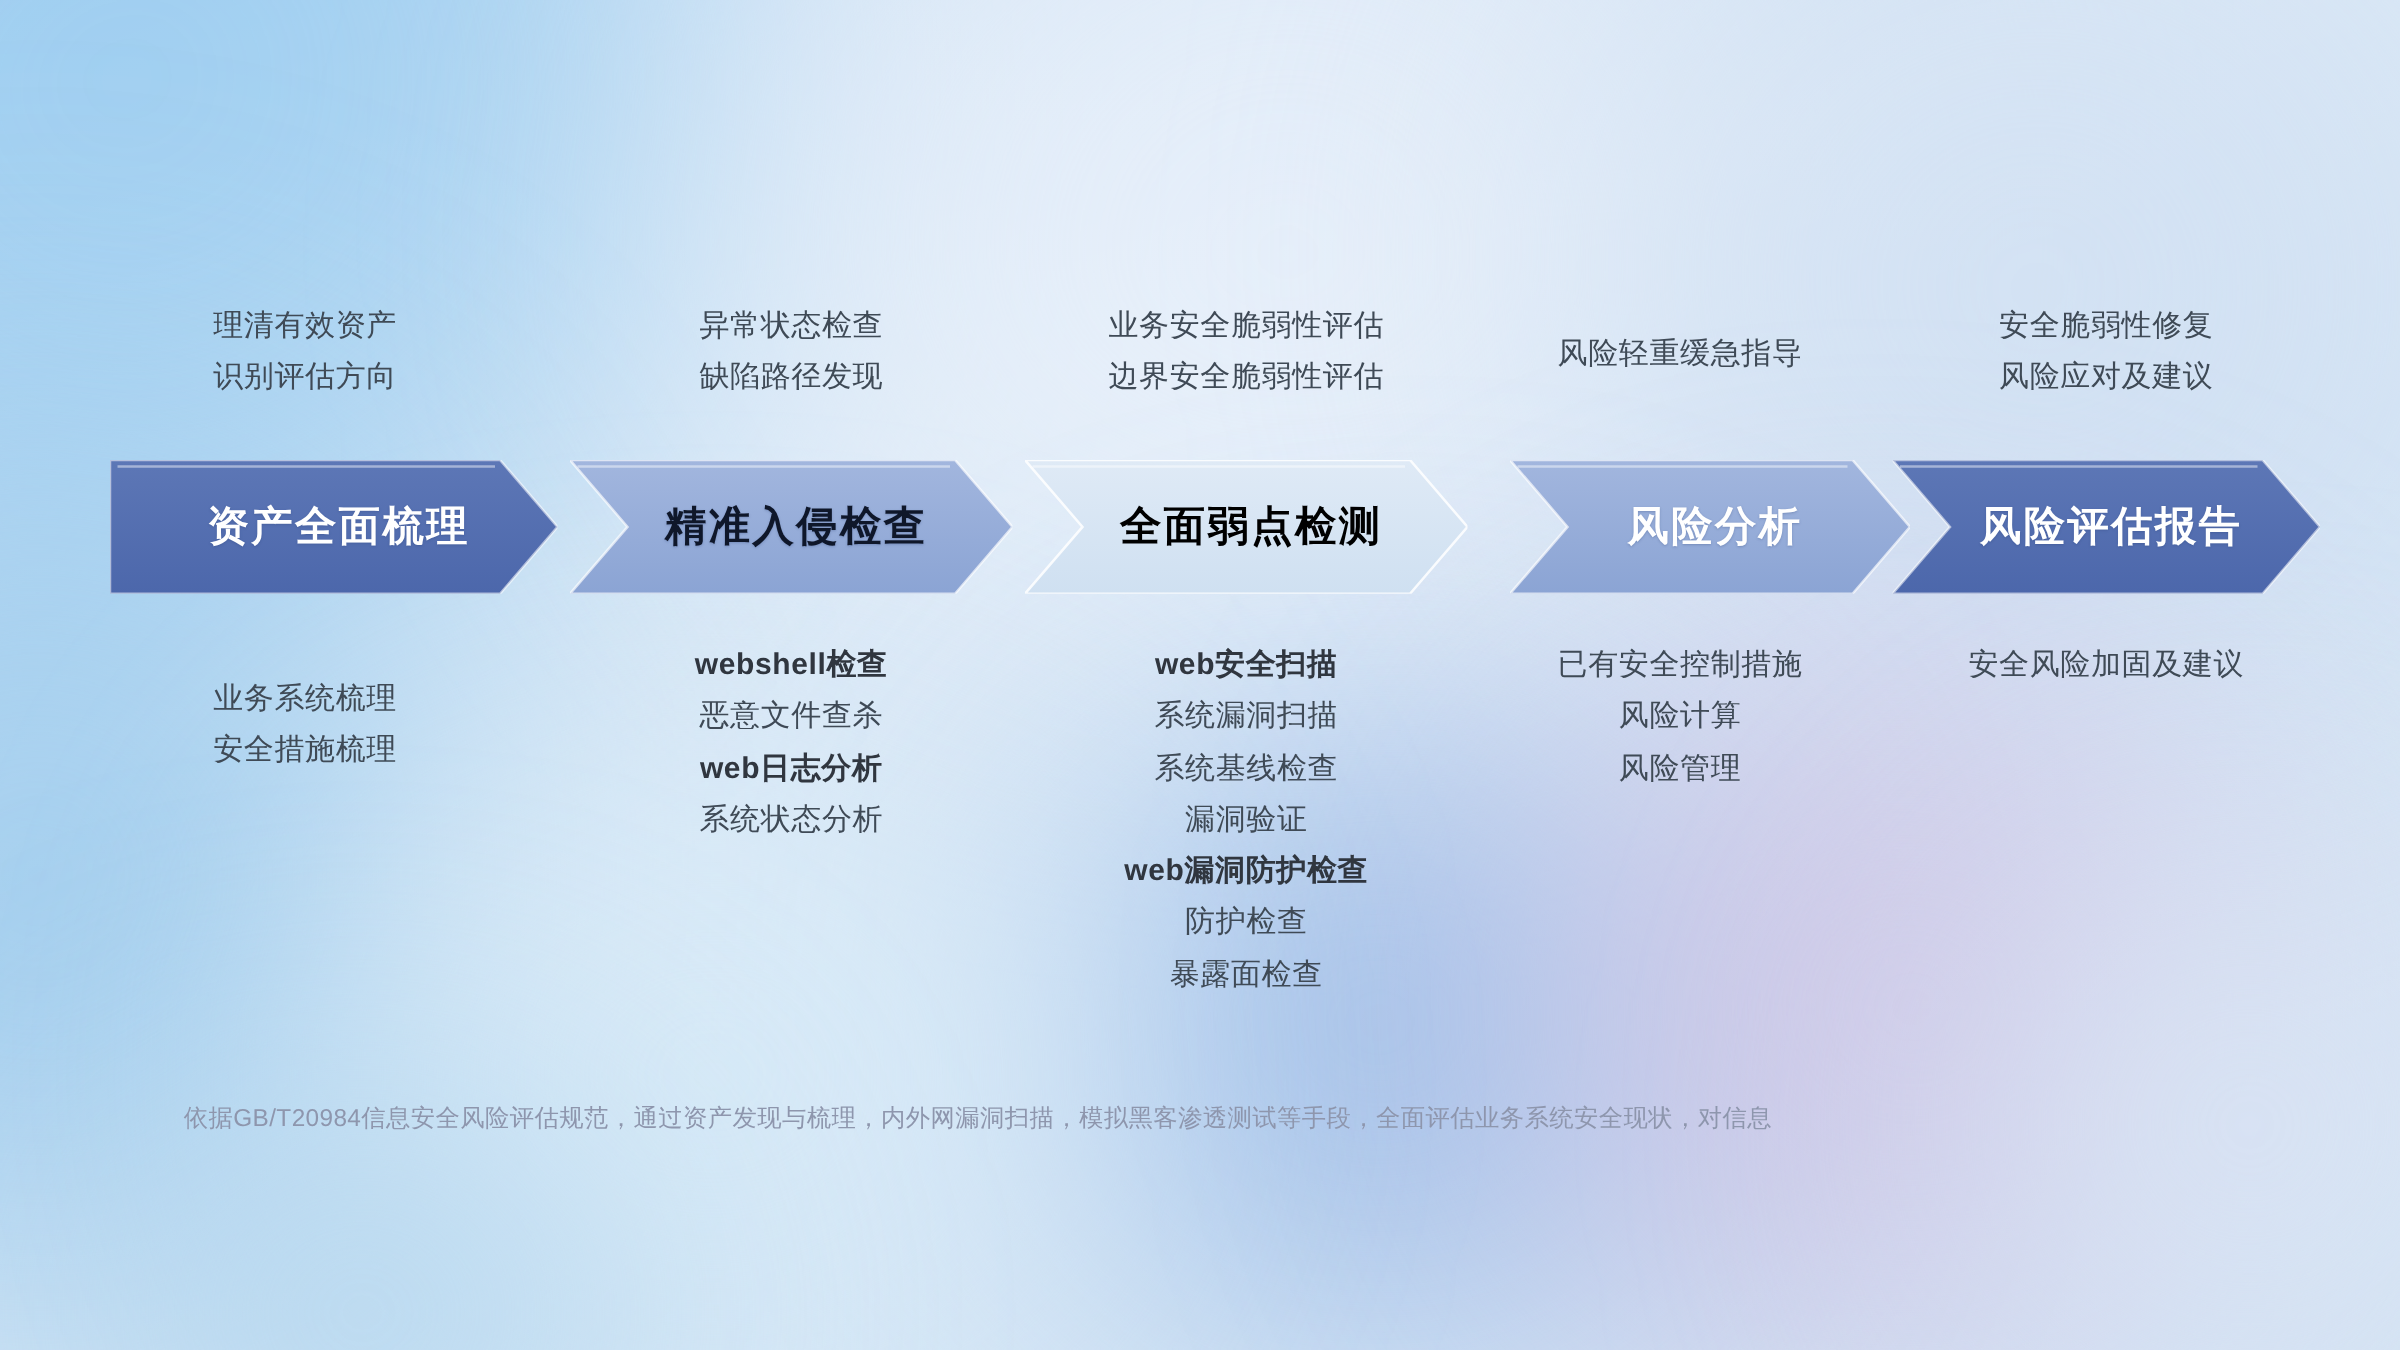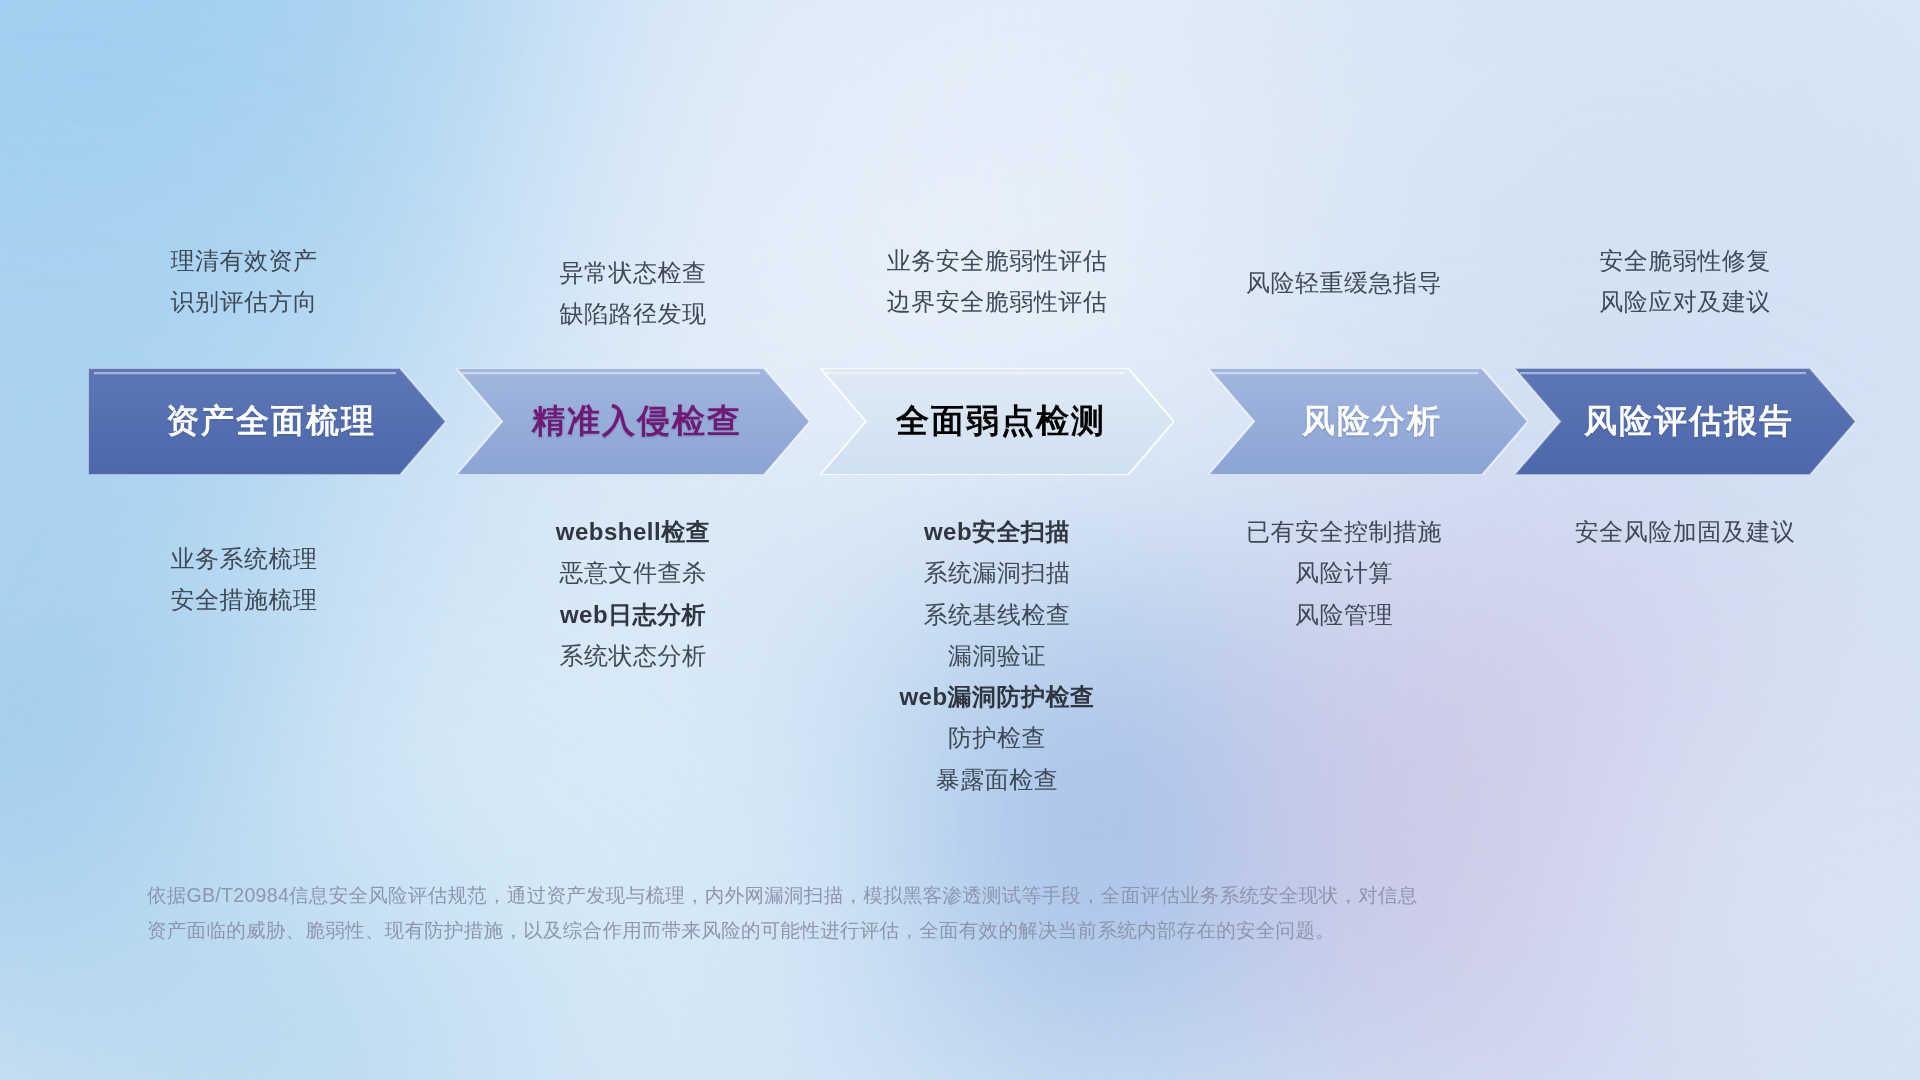--- a/index.html
+++ b/index.html
@@ -86,21 +86,21 @@
   <div class="blob b9"></div>
   <div id="veil"></div>
 </div>
 
 <div id="stage">
   <div id="top-labels">
       <div class="col-label top" style="left: 244px; top: 240px;">
         <span class="ln">理清有效资产</span>
         <span class="ln">识别评估方向</span>
       </div>
-      <div class="col-label top" style="left: 633px; top: 252px;">
+      <div class="col-label top" style="left: 633px; top: 240px;">
         <span class="ln">异常状态检查</span>
         <span class="ln">缺陷路径发现</span>
       </div>
       <div class="col-label top" style="left: 997px; top: 240px;">
         <span class="ln">业务安全脆弱性评估</span>
         <span class="ln">边界安全脆弱性评估</span>
       </div>
       <div class="col-label top" style="left: 1344px; top: 262px;">
         <span class="ln">风险轻重缓急指导</span>
       </div>
@@ -131,21 +131,21 @@
             <defs>
               <linearGradient id="g1" x1="0" y1="0" x2="0" y2="1">
                 <stop offset="0%" stop-color="#a2b6de"></stop>
                 <stop offset="100%" stop-color="#8ba4d4"></stop>
               </linearGradient>
             </defs>
             <path d="M 0 0 L 308 0 L 354 52 L 308 104 L 0 104 L 46 52 Z" fill="url(#g1)" stroke="rgba(255,255,255,0.65)" stroke-width="2"></path>
             <path d="M 6 5 L 304 5" stroke="rgba(255,255,255,0.45)" stroke-width="2" fill="none"></path>
           </svg>
         </div>
-        <span class="txt" style="color: #701a75; text-shadow: rgba(40, 60, 110, 0.28) 0px 1px 2px;">精准入侵检查</span>
+        <span class="txt" style="color: #0f172a; text-shadow: rgba(40, 60, 110, 0.28) 0px 1px 2px;">精准入侵检查</span>
       </div>
       <div class="chev" style="left: 732px; width: 354px;">
         <div class="shape">
           <svg viewBox="0 0 354 104" preserveAspectRatio="none">
             <defs>
               <linearGradient id="g2" x1="0" y1="0" x2="0" y2="1">
                 <stop offset="0%" stop-color="#dfeaf6"></stop>
                 <stop offset="100%" stop-color="#cfe0f1"></stop>
               </linearGradient>
             </defs>
@@ -211,15 +211,14 @@
         <span class="ln">风险计算</span>
         <span class="ln">风险管理</span>
       </div>
       <div class="col-label bot" style="left: 1685px; top: 511px;">
         <span class="ln">安全风险加固及建议</span>
       </div>
     </div>
 
   <div id="footer">
     <span class="fl">依据GB/T20984信息安全风险评估规范，通过资产发现与梳理，内外网漏洞扫描，模拟黑客渗透测试等手段，全面评估业务系统安全现状，对信息</span>
-    <span class="fl">资产面临的威胁、脆弱性、现有防护措施，以及综合作用而带来风险的可能性进行评估，全面有效的解决当前系统内部存在的安全问题。</span>
   </div>
 </div>
 
 </body></html>

